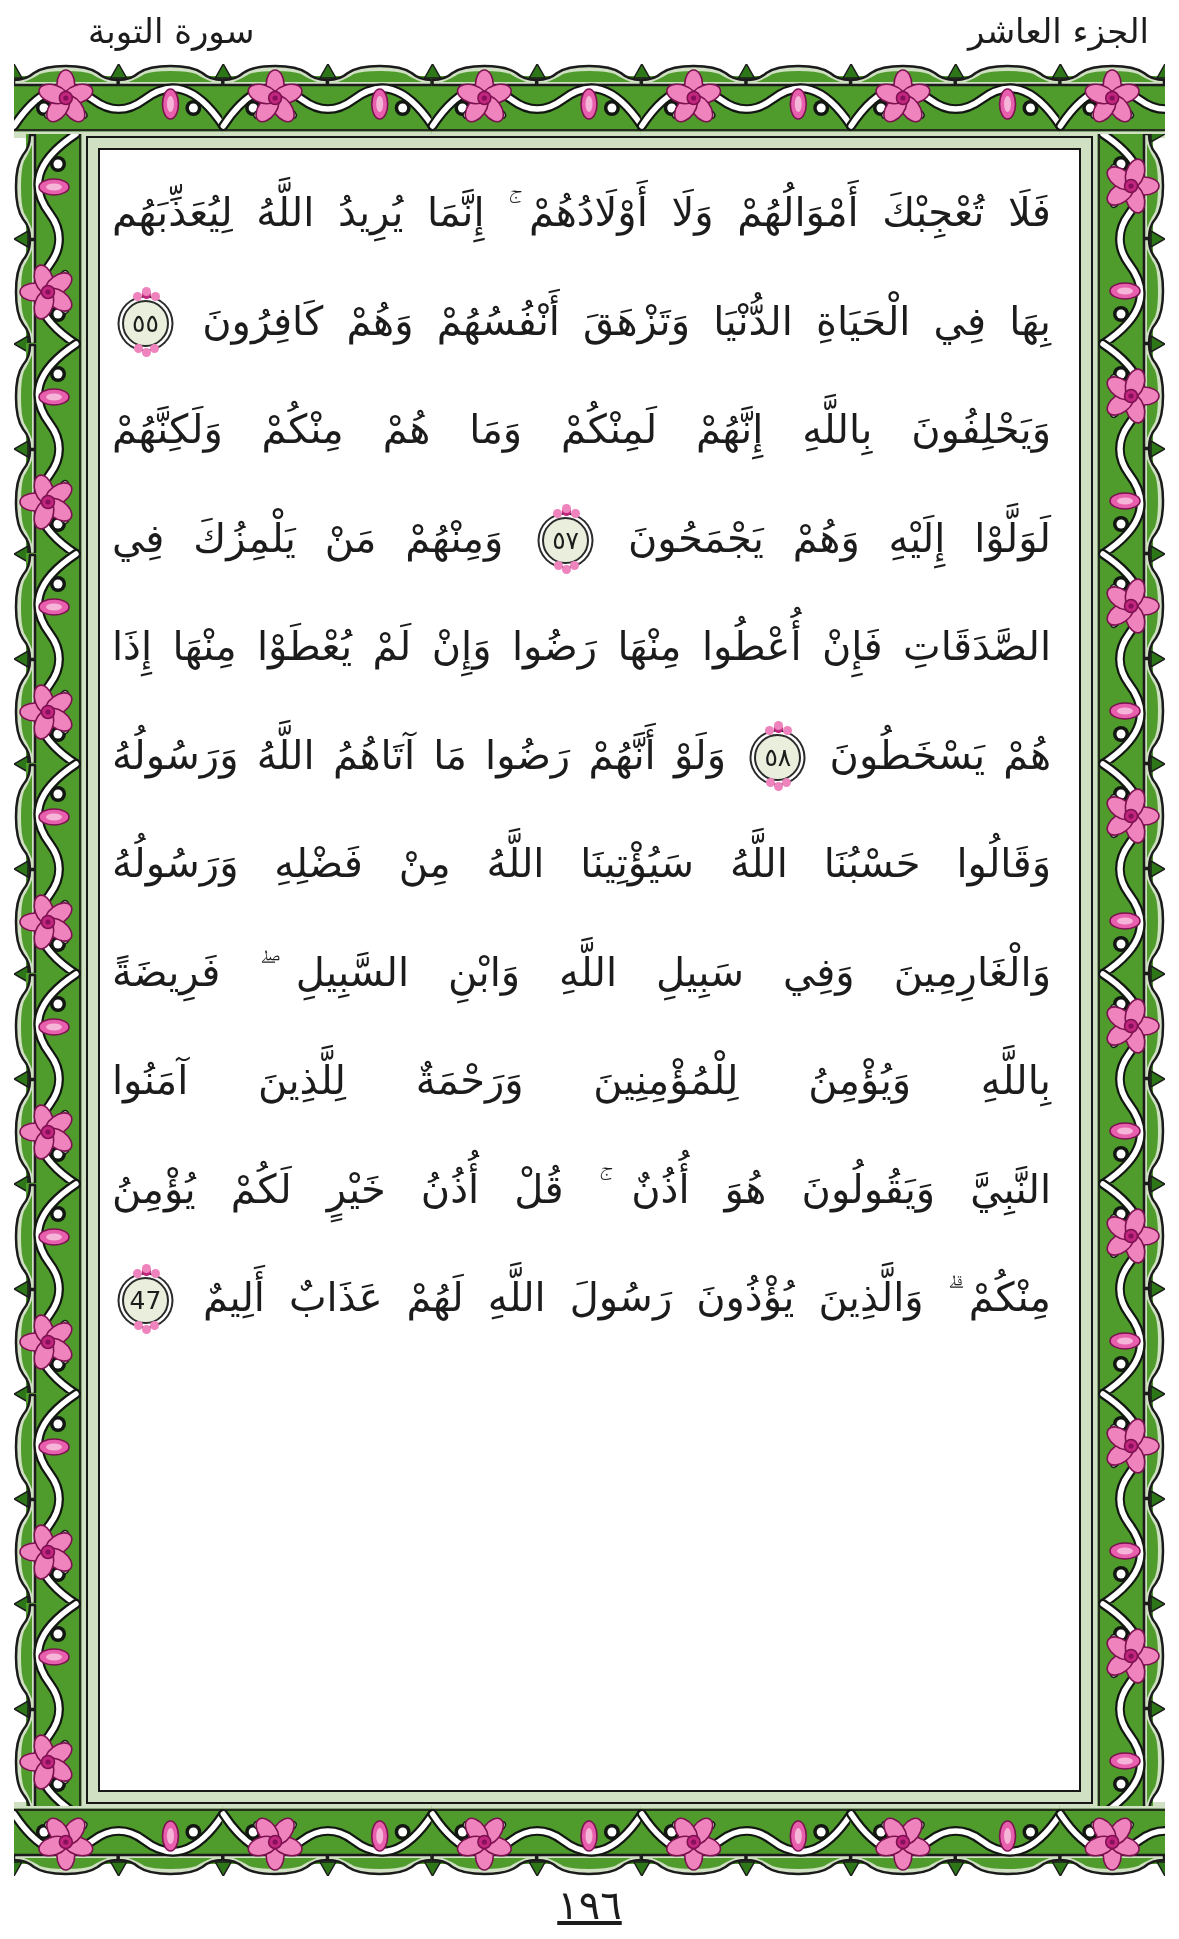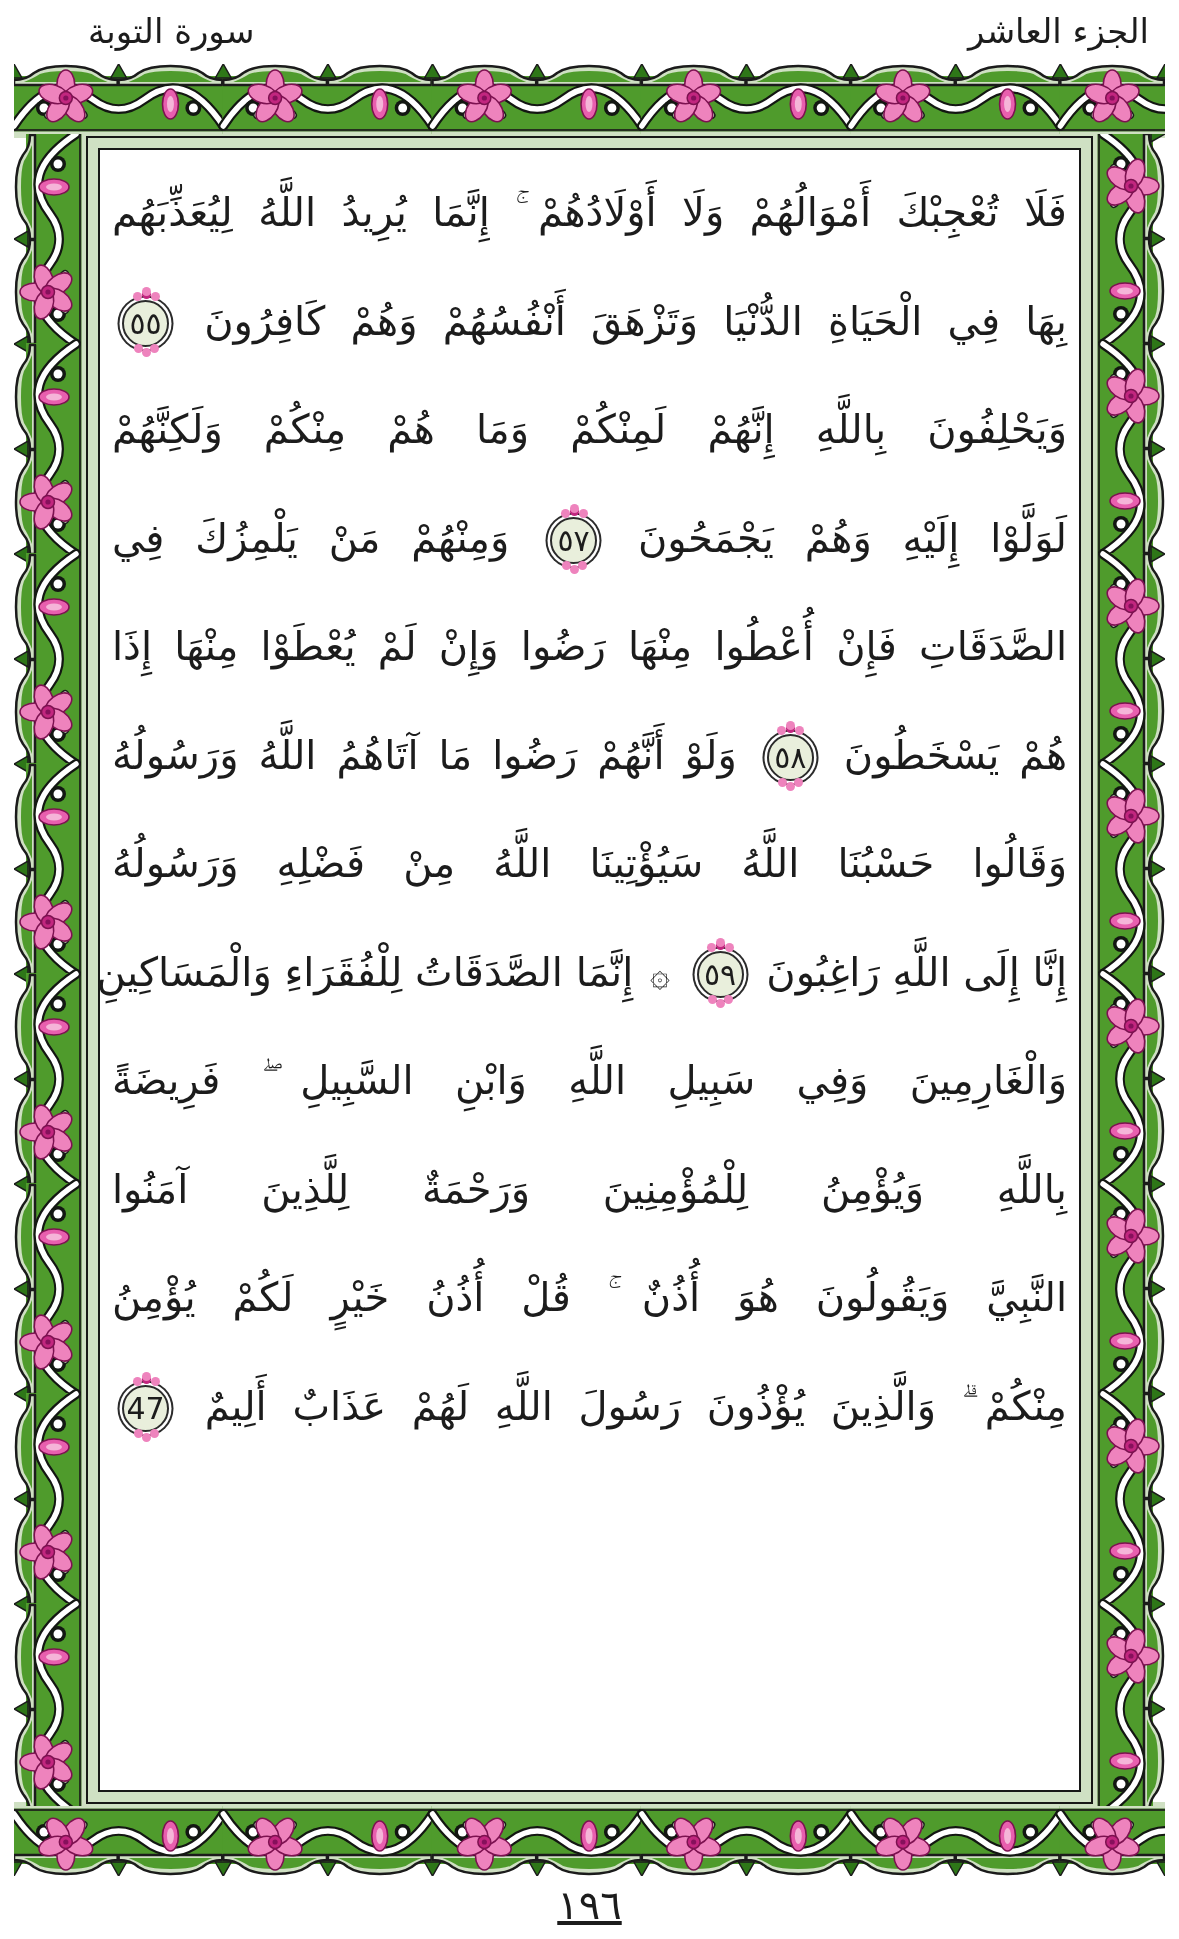--- a/index.html
+++ b/index.html
@@ -26,36 +26,36 @@
   .strip-top{ top:0; left:0; width:100%; height:74px; }
   .strip-bottom{ bottom:0; left:0; width:100%; height:74px; }
   .strip-left{ left:0; top:70px; bottom:70px; width:74px; height:1672px; }
   .strip-right{ right:0; top:70px; bottom:70px; width:74px; height:1672px; }
   .inner-frame{
     position:absolute; inset:72px; background:var(--sage);
     border:2px solid #171717;
   }
   .text-panel{
     position:absolute; inset:10px; background:#fff;
-    border:2.5px solid #171717; padding:8px 12px 0 12px;
+    border:2.5px solid #171717; padding:8px 28px 0 12px;
   }
   
   .lines{ width:100%; }
   .line{
     height:108.5px; line-height:108.5px; direction:rtl;
     font-size:40px; white-space:nowrap; overflow:visible;
     text-align:justify; text-align-last:justify;
   }
   .ayah-text{ letter-spacing:0.5px; }
   .marker{
     display:inline-flex; align-items:center; justify-content:center;
     width:47px; height:47px; border-radius:50%;
     background:var(--medallion); border:2px solid #2b2b2b;
     box-shadow:0 0 0 2.5px #ffffff, 0 0 0 4.5px #2b2b2b;
-    font-size:30px; line-height:1; color:var(--ink);
+    font-size:25px; line-height:1; color:var(--ink);
     vertical-align:middle; position:relative; margin:0 10px;
   }
   .marker::before{
     content:""; position:absolute; top:-15px; left:50%; margin-left:-4px;
     width:9px; height:9px; border-radius:50%; background:var(--pink);
     box-shadow:-9px 5px 0 var(--pink), 9px 5px 0 var(--pink), 0 3px 0 var(--pink-deep);
   }
   .marker::after{
     content:""; position:absolute; bottom:-12px; left:50%; margin-left:-4px;
     width:9px; height:9px; border-radius:50%; background:var(--pink);
@@ -165,21 +165,20 @@
     <div class="inner-frame">
       <div class="text-panel">
         <div class="lines" id="lines">
             <div class="line"><span class="ayah-text">فَلَا تُعْجِبْكَ أَمْوَالُهُمْ وَلَا أَوْلَادُهُمْ ۚ إِنَّمَا يُرِيدُ اللَّهُ لِيُعَذِّبَهُم</span></div>
             <div class="line"><span class="ayah-text">بِهَا فِي الْحَيَاةِ الدُّنْيَا وَتَزْهَقَ أَنْفُسُهُمْ وَهُمْ كَافِرُونَ</span> <span class="marker">٥٥</span></div>
             <div class="line"><span class="ayah-text">وَيَحْلِفُونَ بِاللَّهِ إِنَّهُمْ لَمِنْكُمْ وَمَا هُمْ مِنْكُمْ وَلَكِنَّهُمْ</span></div>
             <div class="line"><span class="ayah-text">لَوَلَّوْا إِلَيْهِ وَهُمْ يَجْمَحُونَ</span> <span class="marker">٥٧</span> <span class="ayah-text">وَمِنْهُمْ مَنْ يَلْمِزُكَ فِي</span></div>
             <div class="line"><span class="ayah-text">الصَّدَقَاتِ فَإِنْ أُعْطُوا مِنْهَا رَضُوا وَإِنْ لَمْ يُعْطَوْا مِنْهَا إِذَا</span></div>
             <div class="line"><span class="ayah-text">هُمْ يَسْخَطُونَ</span> <span class="marker">٥٨</span> <span class="ayah-text">وَلَوْ أَنَّهُمْ رَضُوا مَا آتَاهُمُ اللَّهُ وَرَسُولُهُ</span></div>
             <div class="line"><span class="ayah-text">وَقَالُوا حَسْبُنَا اللَّهُ سَيُؤْتِينَا اللَّهُ مِنْ فَضْلِهِ وَرَسُولُهُ</span></div>
-            <div class="line"><span class="ayah-text">إِنَّا إِلَى اللَّهِ رَاغِبُونَ</span> <span class="marker">٥٩</span> <span class="rub">۞</span> <span class="ayah-text">إِنَّمَا الصَّدَقَاتُ لِلْفُقَرَاءِ وَالْمَسَاكِينِ</span></div>
             <div class="line"><span class="ayah-text">وَالْغَارِمِينَ وَفِي سَبِيلِ اللَّهِ وَابْنِ السَّبِيلِ ۖ فَرِيضَةً</span></div>
             <div class="line"><span class="ayah-text">بِاللَّهِ وَيُؤْمِنُ لِلْمُؤْمِنِينَ وَرَحْمَةٌ لِلَّذِينَ آمَنُوا</span></div>
             <div class="line"><span class="ayah-text">النَّبِيَّ وَيَقُولُونَ هُوَ أُذُنٌ ۚ قُلْ أُذُنُ خَيْرٍ لَكُمْ يُؤْمِنُ</span></div>
             <div class="line"><span class="ayah-text">مِنْكُمْ ۗ وَالَّذِينَ يُؤْذُونَ رَسُولَ اللَّهِ لَهُمْ عَذَابٌ أَلِيمٌ</span> <span class="marker">47</span></div>
           </div>
       </div>
     </div>
   </div>
 
   <div class="page-number">١٩٦</div>

